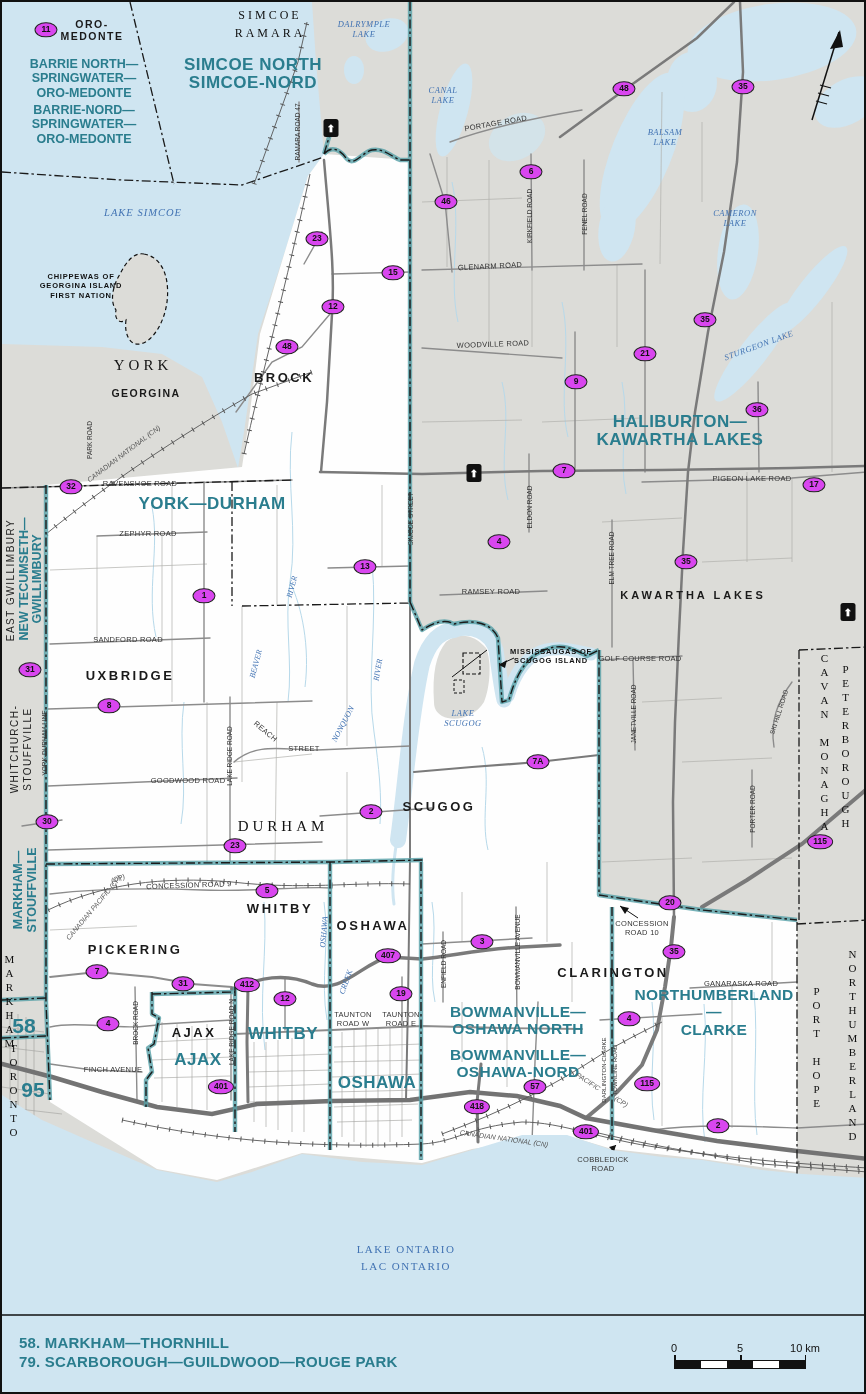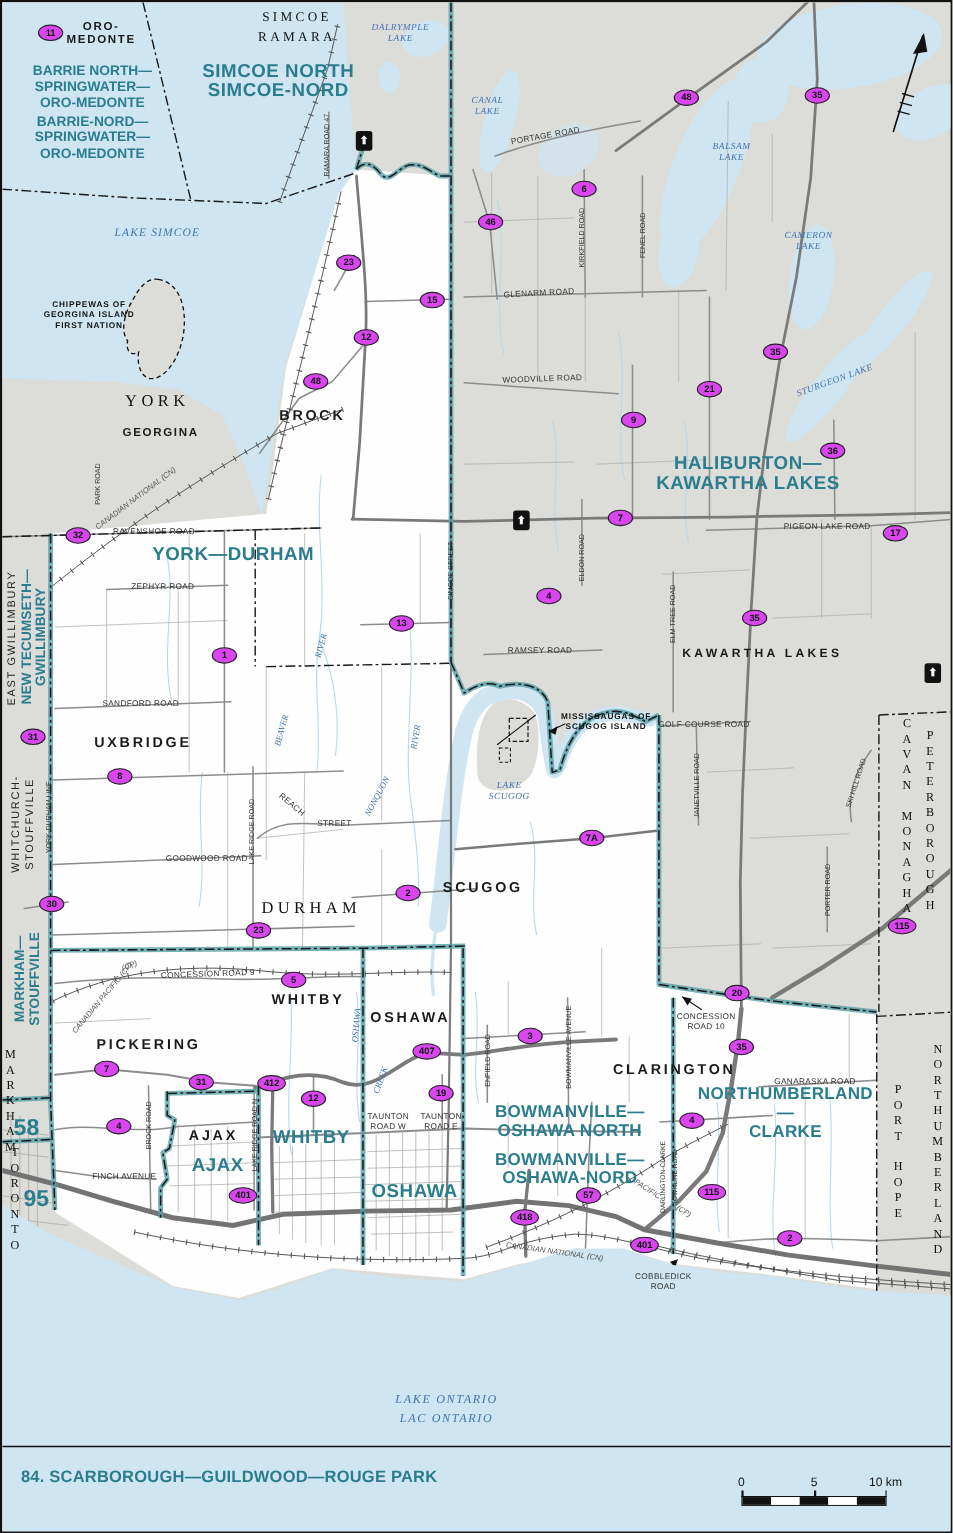--- a/index.html
+++ b/index.html
@@ -18,22 +18,22 @@
   .muni-sp{font-weight:bold;font-size:11px;color:#1a1a1a;letter-spacing:3px;}
   .serif{font-family:"Liberation Serif",serif;font-size:15px;letter-spacing:4px;color:#111;}
   .serif-sm{font-family:"Liberation Serif",serif;font-size:12px;letter-spacing:3px;color:#111;}
   .serif-vu{font-family:"Liberation Serif",serif;font-size:11px;letter-spacing:2px;color:#111;
             writing-mode:vertical-rl;text-orientation:upright;line-height:1;}
   .sans-v{font-size:10px;letter-spacing:1.5px;color:#222;}
   .fn{font-weight:bold;font-size:7.5px;letter-spacing:.8px;color:#111;line-height:1.25;}
   .water{font-family:"Liberation Serif",serif;font-style:italic;font-size:10.5px;color:#4273b3;letter-spacing:1px;}
   .water-sm{font-family:"Liberation Serif",serif;font-style:italic;font-size:8.5px;color:#4273b3;letter-spacing:.5px;}
   .water-xs{font-family:"Liberation Serif",serif;font-style:italic;font-size:8px;color:#4273b3;}
-  .water-lg{font-family:"Liberation Serif",serif;font-style:italic;font-size:11px;color:#4273b3;
-            letter-spacing:1.5px;line-height:1.5;margin-top:24px;}
+  .water-lg{font-family:"Liberation Serif",serif;font-size:11px;color:#4273b3;
+            letter-spacing:1.5px;line-height:1.5;}
   .road{font-size:7.5px;color:#333;letter-spacing:.3px;}
   .road-xs{font-size:6.5px;color:#333;}
   .road-xxs{font-size:6px;color:#333;}
   .rail{font-style:italic;font-size:7px;color:#555;}
   .shield{position:absolute;transform:translate(-50%,-50%);background:#d946ef;border:1.4px solid #222;
           border-radius:50%;font-weight:bold;font-size:8.5px;color:#111;padding:2px 5px;min-width:11px;
           text-align:center;line-height:1.1;z-index:3;}
   .tch{position:absolute;width:15px;height:18px;transform:translate(-50%,-50%);background:#111;
        border-radius:2.5px;color:#fff;font-weight:bold;font-size:10px;display:flex;align-items:center;
        justify-content:center;z-index:3;}
@@ -468,21 +468,22 @@
       <div class="shield" style="left: 475px; top: 1105px;">418</div>
       <div class="shield" style="left: 716px; top: 1124px;">2</div>
       <div class="shield" style="left: 584px; top: 1130px;">401</div>
       <div class="shield" style="left: 818px; top: 840px;">115</div>
       <div class="tch" style="left: 329px; top: 126px;">⬆</div>
       <div class="tch" style="left: 472px; top: 471px;">⬆</div>
       <div class="tch" style="left: 846px; top: 610px;">⬆</div>
     </div>
 
 <div id="legend">
-  <div>84. SCARBOROUGH—GUILDWOOD—ROUGE PARK</div>
+  <div>58. MARKHAM—THORNHILL</div>
+  <div>79. SCARBOROUGH—GUILDWOOD—ROUGE PARK</div>
 </div>
 
 <div id="scalebar">
   <div class="ticks">
     <span class="t0">0</span>
     <span class="t5">5</span>
     <span class="t10">10 km</span>
   </div>
   <div class="tick" style="left:0;"></div>
   <div class="tick" style="left:50%;"></div>

